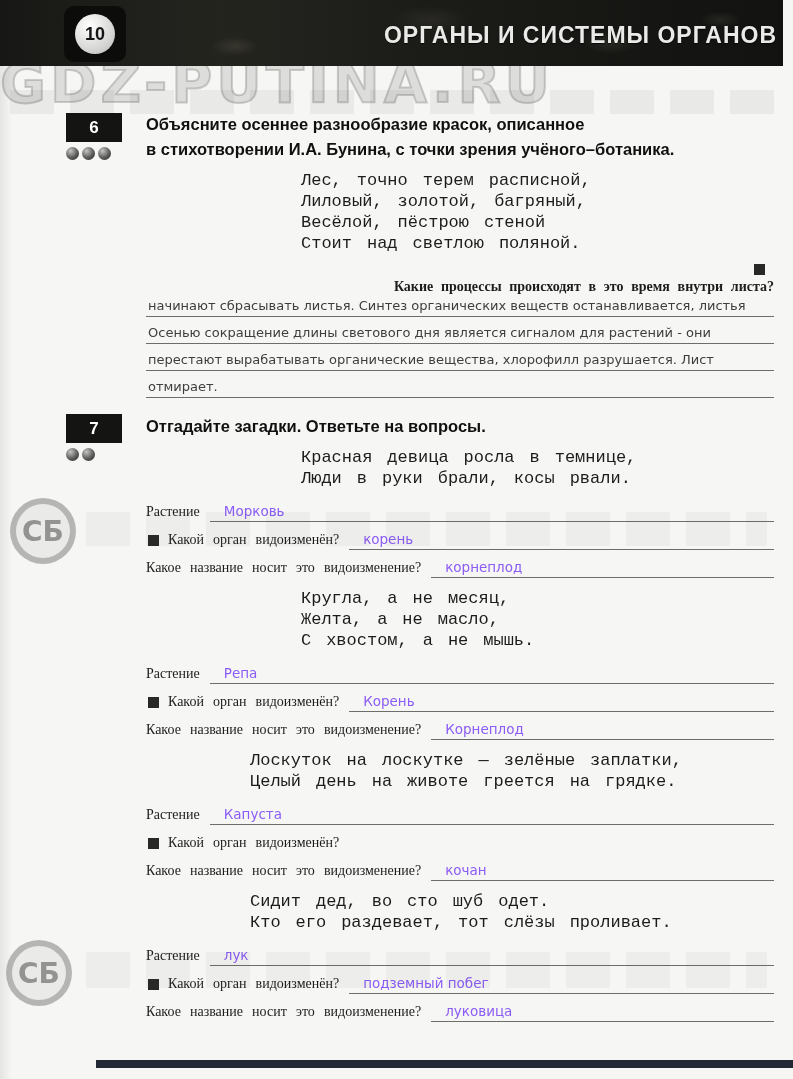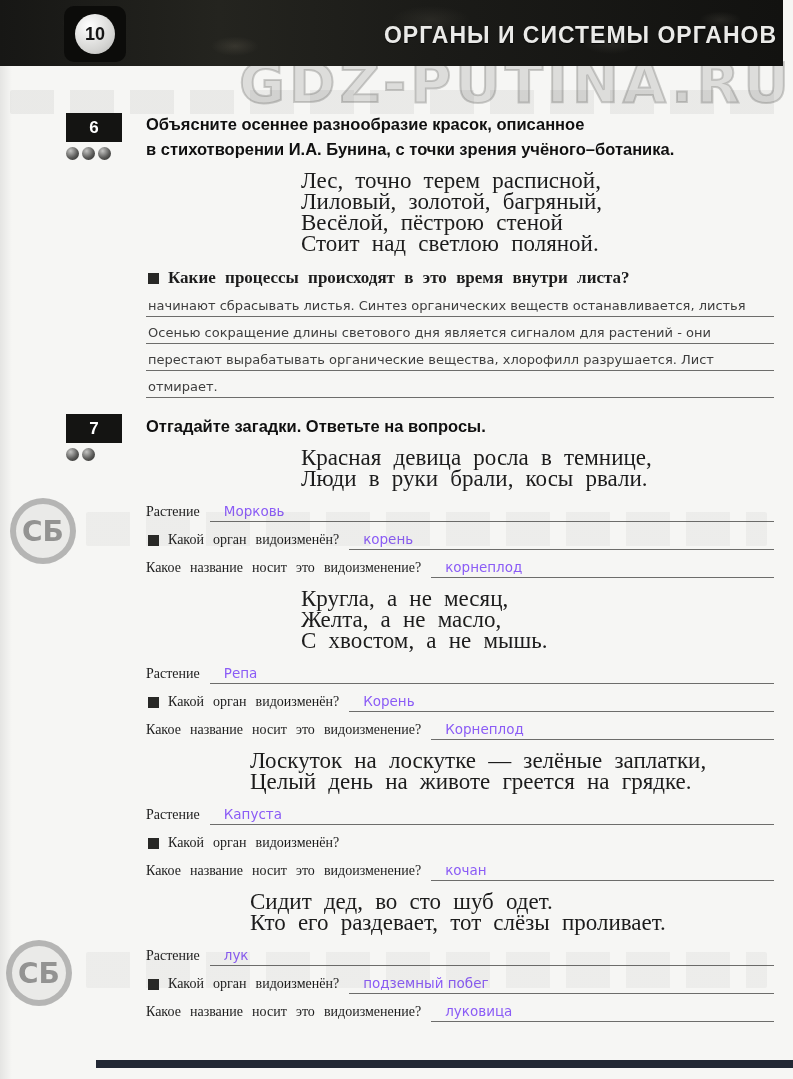--- a/index.html
+++ b/index.html
@@ -26,21 +26,21 @@
     display:flex; align-items:center; justify-content:center; }
   .page-num-circle { width:40px; height:40px; border-radius:50%;
     background:radial-gradient(circle at 35% 30%, #ffffff, #d4d4d2 65%, #b5b5b3);
     display:flex; align-items:center; justify-content:center;
     font-family:"Liberation Sans",sans-serif; font-weight:bold; font-size:18px; color:#141414; }
   .header-title { position:absolute; right:6px; top:22px; z-index:4;
     font-family:"Liberation Sans",sans-serif; font-weight:bold; font-size:23px;
     letter-spacing:1px; color:#eaeae8; text-shadow:0 1px 1px rgba(0,0,0,.7); white-space:nowrap; }
 
   
-  .wm-top { position:absolute; top:50px; left:0; width:100%; text-align:right; z-index:1;
+  .wm-top { position:absolute; top:50px; left:0; width:100%; text-align:left; z-index:1;
     font-family:"DejaVu Sans",sans-serif; font-weight:bold; font-size:56px; letter-spacing:4px;
     color:rgba(205,205,203,0.62); -webkit-text-stroke:2px rgba(120,120,118,0.35); white-space:nowrap; }
   .wm-strip { position:absolute; z-index:2; pointer-events:none; opacity:.55; border-radius:2px;
     background:repeating-linear-gradient(90deg, rgba(60,60,60,0.09) 0 44px, rgba(60,60,60,0) 44px 60px); }
   .wm-strip.top { top:90px; left:10px; right:14px; height:24px; opacity:.75; }
   .wm-strip.mid { top:512px; left:86px; right:26px; height:34px; }
   .wm-strip.bot { top:952px; left:86px; right:26px; height:36px; }
   .wm-badge { position:absolute; width:54px; height:54px; border-radius:50%; z-index:2; pointer-events:none;
     border:6px solid rgba(95,95,95,0.38); background:rgba(165,165,165,0.14);
     color:rgba(75,75,75,0.55); font-family:"DejaVu Sans",sans-serif; font-weight:bold; font-size:28px;
@@ -56,25 +56,25 @@
     display:flex; align-items:center; justify-content:center; }
   .dots { display:flex; gap:3px; margin-top:5px; }
   .dot { width:13px; height:13px; border-radius:50%;
     background:radial-gradient(circle at 35% 30%, #c4c4c2, #5c5c5a 55%, #222220); }
 
   
   .task { position:absolute; left:146px; width:628px; z-index:1; }
   .task.t6 { top:112px; } .task.t7 { top:414px; }
   .prompt { font-family:"Liberation Sans",sans-serif; font-weight:bold; font-size:16.5px;
     line-height:25px; color:#101010; }
-  .poem { margin:8px 0 0 155px; font-size:23px; line-height:21px; word-spacing:0.28em; }
+  .poem { margin:8px 0 0 155px; font-size:17px; line-height:21px; word-spacing:0.28em;font-family:Liberation Mono, monospace; }
   .poem.later { margin-top:10px; }
   .poem.wide { margin-left:104px; }
   .q6 { display:flex; align-items:flex-end; margin-top:10px; height:24px;
-    font-weight:bold; font-size:17px; word-spacing:0.3em; }
+    font-weight:bold; font-size:14px; word-spacing:0.3em;flex-direction:column; }
   .bullet { width:11px; height:11px; background:#282826; margin:0 9px 4px 2px; flex:none; align-self:flex-end; }
   .answers { margin-top:2px; }
   .ans-row { position:relative; height:26px; border-bottom:1px solid #6d6d6b; }
   .ans-text { position:absolute; left:2px; bottom:3px; white-space:nowrap;
     font-family:"DejaVu Sans",sans-serif; font-size:13px; color:#3e3e3e; }
 
   .q-row { display:flex; align-items:flex-end; height:25px; margin-top:3px; }
   .q-row.first { margin-top:8px; }
   .q-label { white-space:nowrap; font-size:14px; word-spacing:0.4em; padding-bottom:2px; }
   .fill-line { flex:1 1 auto; margin-left:10px; border-bottom:1.2px solid #6d6d6b; position:relative; height:100%; }

